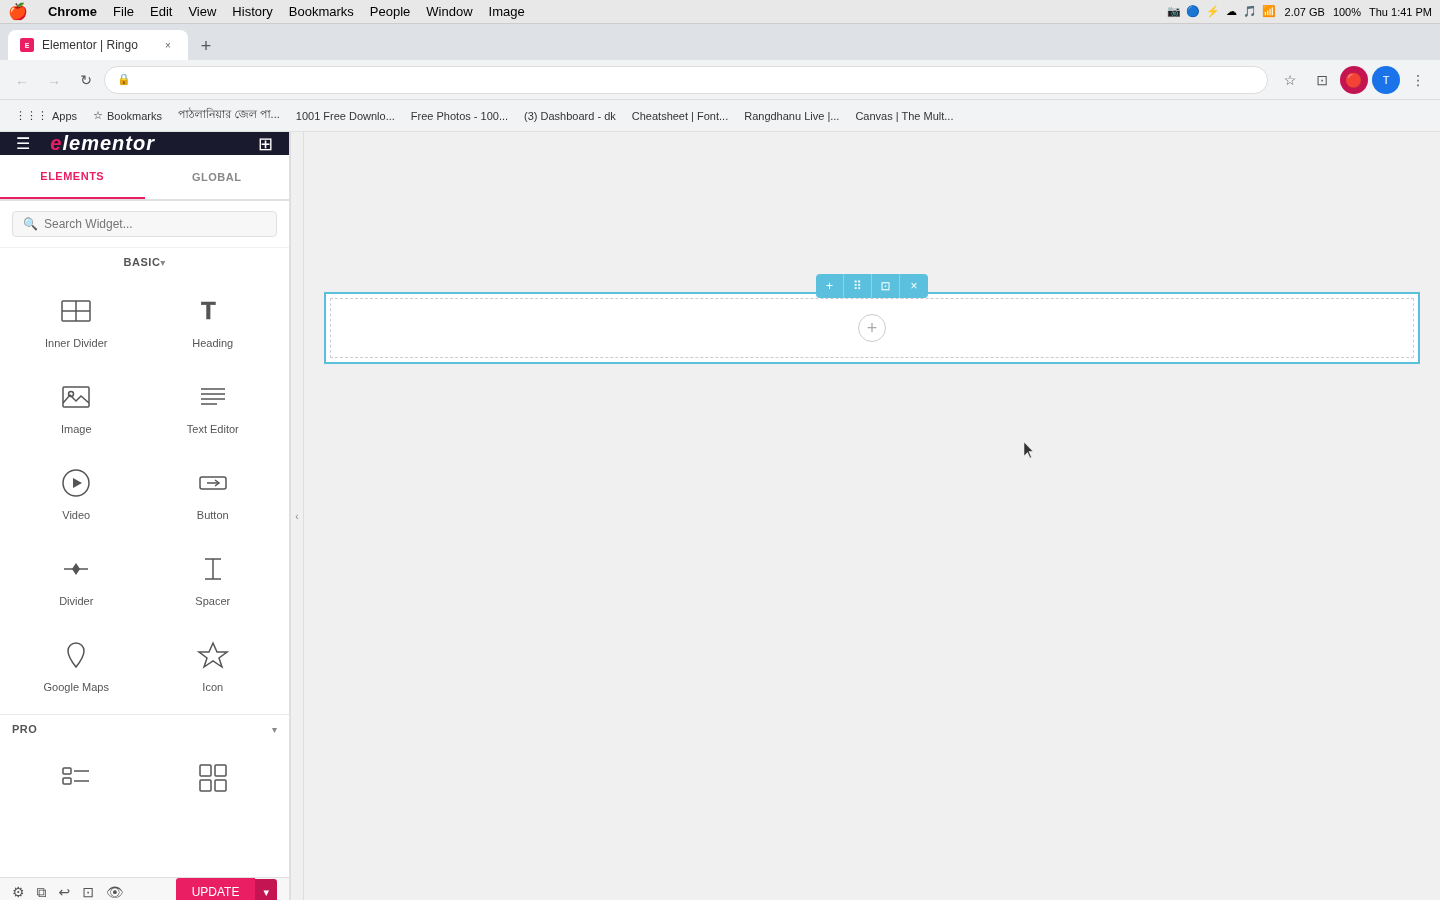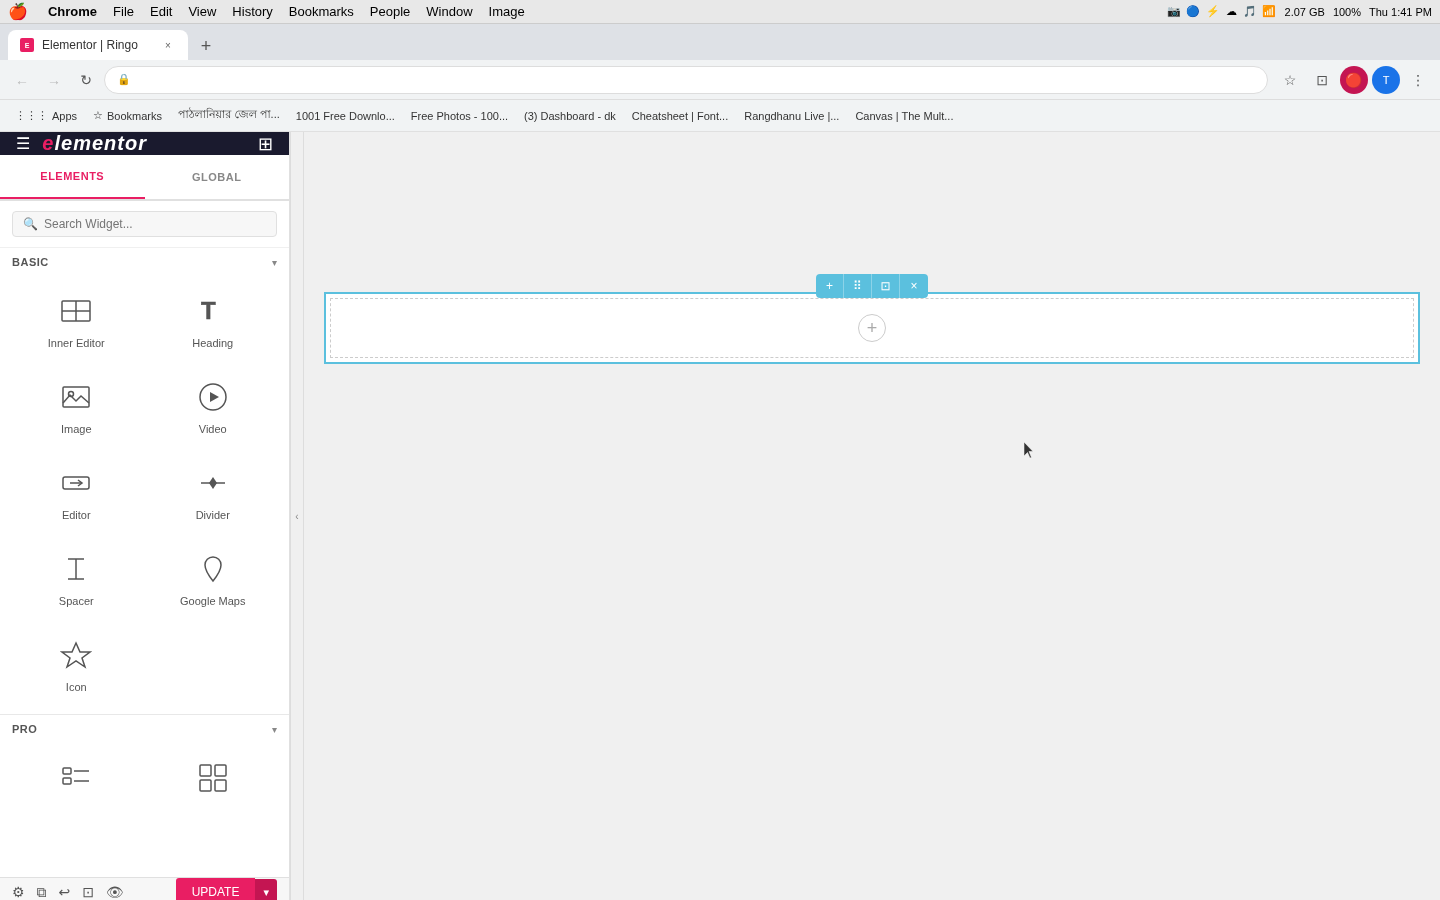--- a/index.html
+++ b/index.html
@@ -198,21 +198,21 @@
       justify-content: space-between;
       padding: 0 16px;
     }
     .sidebar-header-left { display: flex; align-items: center; }
     .hamburger-icon { color: white; font-size: 16px; cursor: pointer; }
     .elementor-logo {
       color: #e91e63;
       font-size: 20px;
       font-weight: 700;
       letter-spacing: 1px;
-      margin-left: 12px;
+      margin-left: 20px;
       font-style: italic;
     }
     .elementor-logo span { color: white; }
     .grid-icon { color: white; font-size: 18px; cursor: pointer; }
 
     
     .sidebar-tabs {
       display: flex;
       border-bottom: 2px solid #e0e0e0;
     }
@@ -255,21 +255,21 @@
       font-size: 12px;
       color: #555;
       outline: none;
       width: 100%;
     }
 
     
     .section-header {
       display: flex;
       align-items: center;
-      justify-content: space-between;
+      justify-content: center;
       padding: 8px 12px;
       cursor: pointer;
     }
     .section-header-label {
       font-size: 11px;
       font-weight: 700;
       color: #555;
       letter-spacing: 0.5px;
     }
     .section-chevron { font-size: 10px; color: #888; }
@@ -592,21 +592,21 @@
       <div class="widget-grid">
 
         <div class="widget-item">
           <div class="widget-icon">
             <svg viewBox="0 0 32 32">
               <rect x="2" y="6" width="28" height="20" rx="1"></rect>
               <line x1="2" y1="16" x2="30" y2="16"></line>
               <line x1="16" y1="6" x2="16" y2="26"></line>
             </svg>
           </div>
-          <span class="widget-label">Inner Editor</span>
+          <span class="widget-label">Inner Divider</span>
         </div>
 
         <div class="widget-item">
           <div class="widget-icon">
             <svg viewBox="0 0 32 32">
               <text x="4" y="24" font-size="24" stroke="#555" fill="#555" font-weight="bold" stroke-width="0.5">T</text>
             </svg>
           </div>
           <span class="widget-label">Heading</span>
         </div>
@@ -615,40 +615,51 @@
           <div class="widget-icon">
             <svg viewBox="0 0 32 32">
               <rect x="3" y="6" width="26" height="20" rx="1"></rect>
               <circle cx="11" cy="13" r="2.5"></circle>
               <polyline points="3,22 10,14 16,20 21,15 29,22"></polyline>
             </svg>
           </div>
           <span class="widget-label">Image</span>
         </div>
 
+        <div class="widget-item">
+          <div class="widget-icon">
+            <svg viewBox="0 0 32 32">
+              <line x1="4" y1="8" x2="28" y2="8"></line>
+              <line x1="4" y1="13" x2="28" y2="13"></line>
+              <line x1="4" y1="18" x2="28" y2="18"></line>
+              <line x1="4" y1="23" x2="20" y2="23"></line>
+            </svg>
+          </div>
+          <span class="widget-label">Text Editor</span>
+        </div>
 
         <div class="widget-item">
           <div class="widget-icon">
             <svg viewBox="0 0 32 32">
               <circle cx="16" cy="16" r="13"></circle>
               <polygon points="13,11 13,21 22,16" fill="#555" stroke="none"></polygon>
             </svg>
           </div>
           <span class="widget-label">Video</span>
         </div>
 
         <div class="widget-item">
           <div class="widget-icon">
             <svg viewBox="0 0 32 32">
               <rect x="3" y="10" width="26" height="12" rx="2"></rect>
               <line x1="10" y1="16" x2="22" y2="16"></line>
               <polyline points="18,13 22,16 18,19"></polyline>
             </svg>
           </div>
-          <span class="widget-label">Editor</span>
+          <span class="widget-label">Button</span>
         </div>
 
         <div class="widget-item">
           <div class="widget-icon">
             <svg viewBox="0 0 32 32">
               <line x1="4" y1="16" x2="28" y2="16"></line>
               <polygon points="16,10 16,22 12,16" fill="#555" stroke="none"></polygon>
               <polygon points="16,10 16,22 20,16" fill="#555" stroke="none"></polygon>
             </svg>
           </div>

